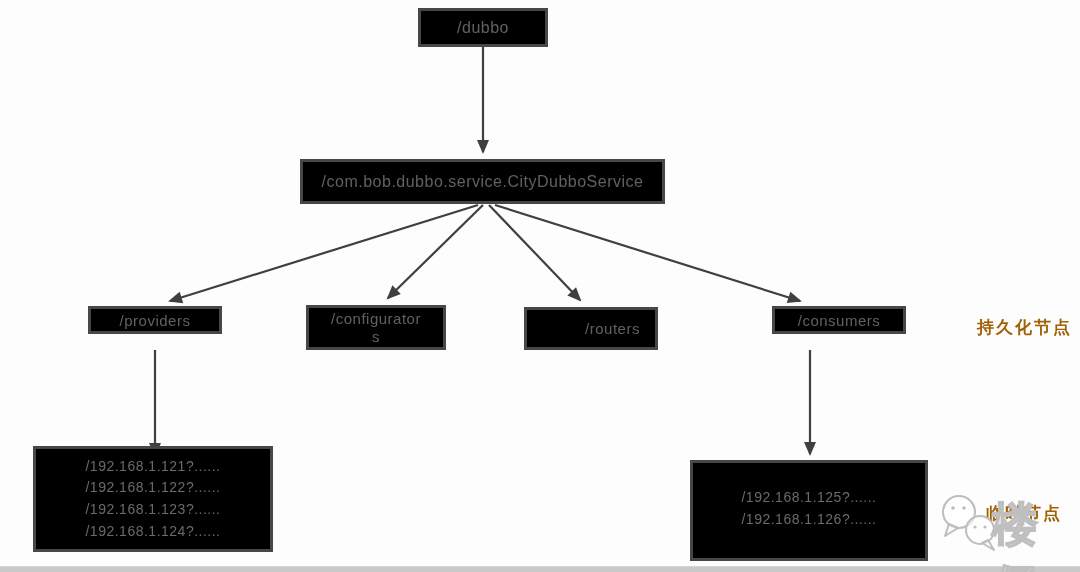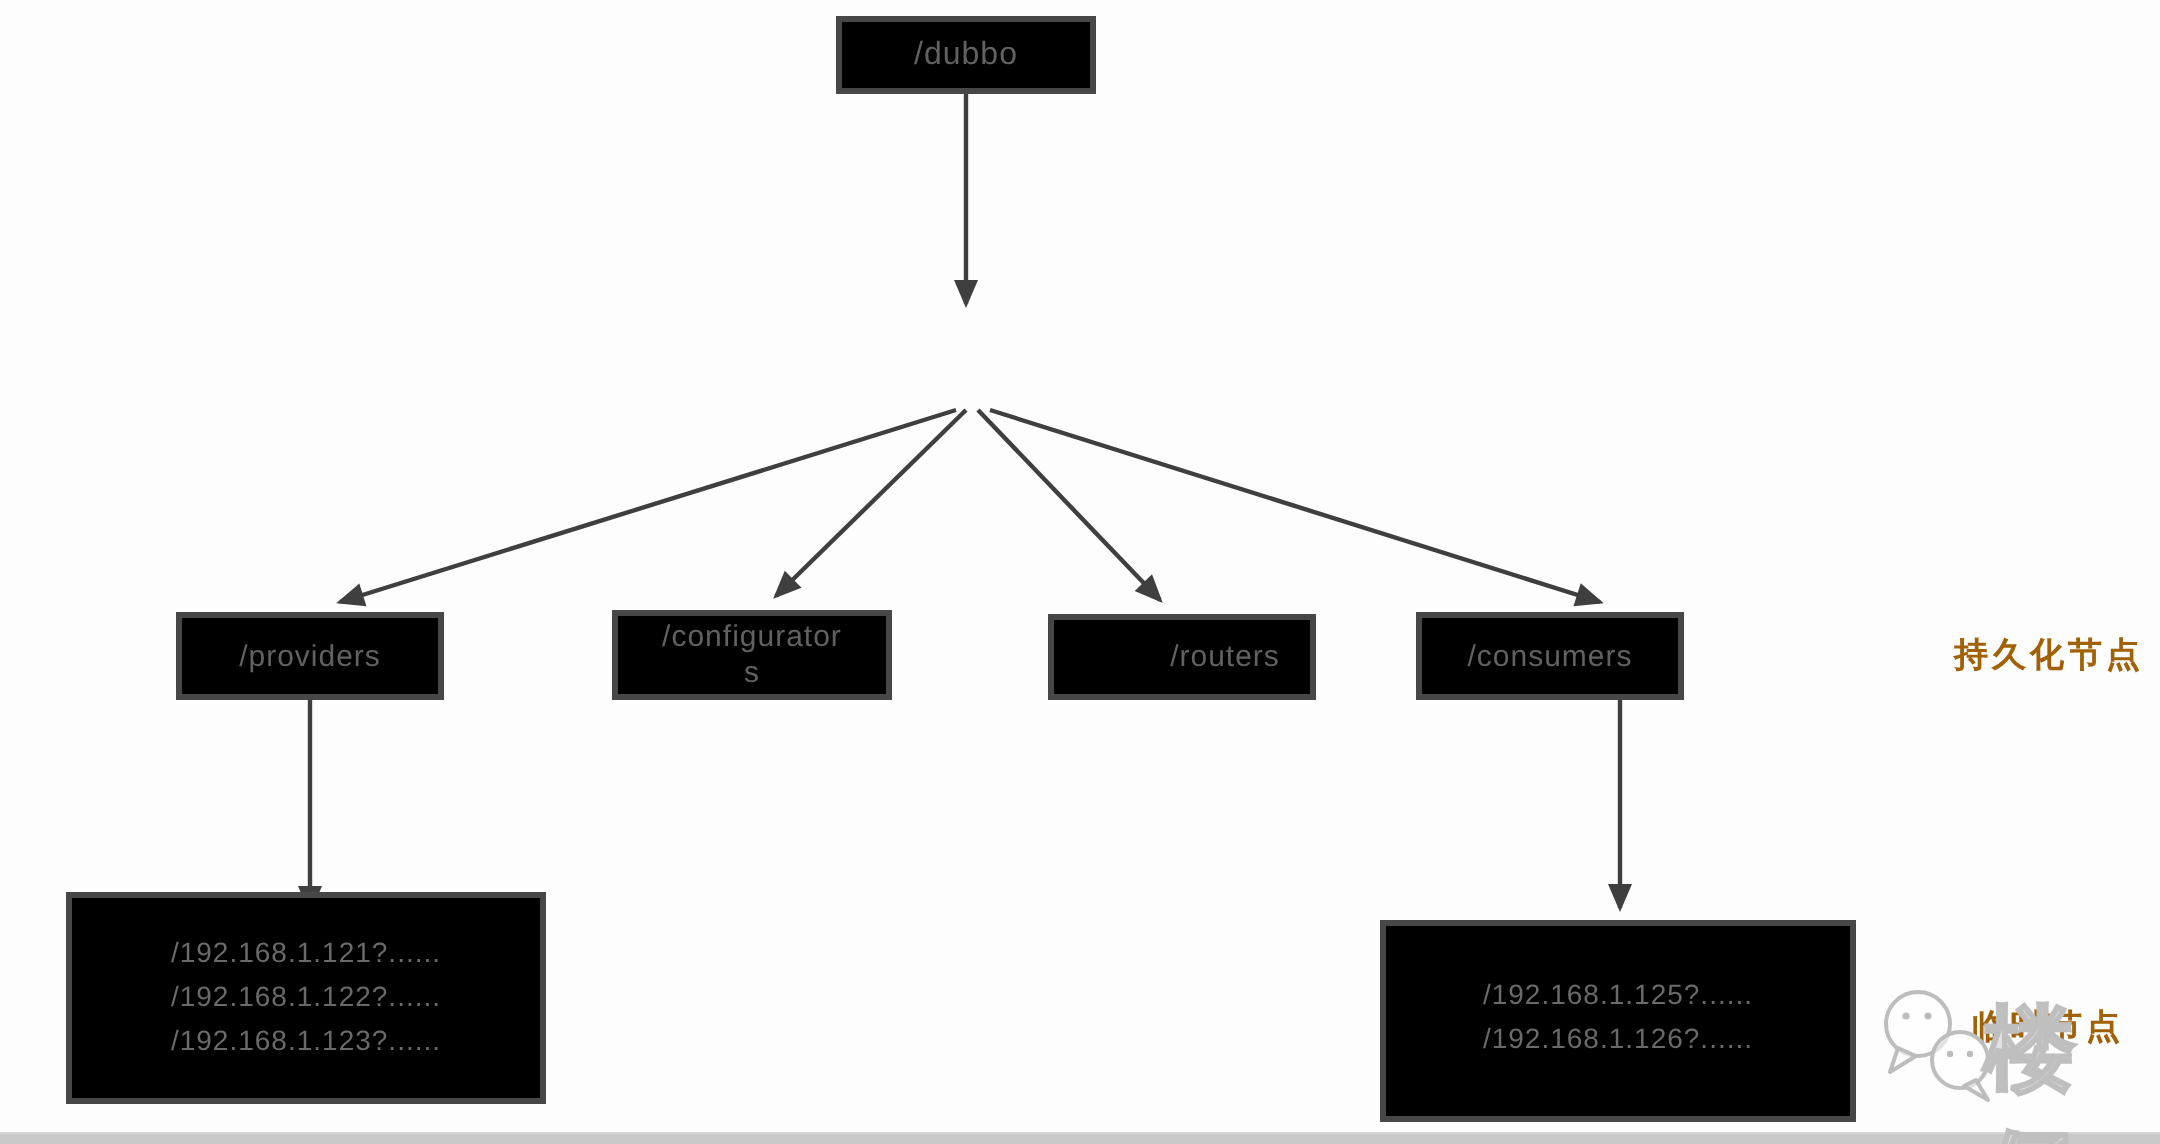--- a/index.html
+++ b/index.html
@@ -9,26 +9,26 @@
   }
   .arrow-layer{position:absolute;left:0;top:0;width:1080px;height:572px;pointer-events:none;}
   .node{
     position:absolute;box-sizing:border-box;background:#000000;
     border:3px solid #474747;color:#616161;
     display:flex;align-items:center;justify-content:center;
     text-align:center;letter-spacing:0.5px;
   }
   .node-root{left:418px;top:8px;width:130px;height:39px;font-size:16px;}
   .node-service{left:300px;top:159px;width:365px;height:45px;font-size:16px;}
-  .node-child{top:306px;height:44px;font-size:15px;}
+  .node-child{top:306px;height:28px;font-size:15px;}
   .node-providers{left:88px;width:134px;}
   .node-configurators{left:306px;top:305px;width:140px;height:45px;line-height:1.15;}
   .node-configurators .lbl{max-width:96px;word-break:break-all;display:inline-block;}
   .node-routers{left:524px;top:307px;width:134px;height:43px;padding-left:43px;}
-  .node-consumers{left:708px;width:134px;}
+  .node-consumers{left:772px;width:134px;}
   .node-list{
     flex-direction:column;justify-content:center;align-items:center;
     font-size:14px;line-height:1.55;color:#6a6a6a;
   }
   .node-provider-list{left:33px;top:446px;width:240px;height:106px;}
   .node-consumer-list{left:690px;top:460px;width:238px;height:101px;padding-bottom:4px;}
   .url-line{white-space:nowrap;text-align:left;}
   .annotation{
     position:absolute;color:#a16207;font-weight:bold;font-size:17px;
     letter-spacing:2px;white-space:nowrap;
@@ -67,20 +67,23 @@
       <line x1="495" y1="205" x2="800" y2="301" marker-end="url(#ah)"></line>
       <line x1="155" y1="350" x2="155" y2="455" marker-end="url(#ah)"></line>
       <line x1="810" y1="350" x2="810" y2="454" marker-end="url(#ah)"></line>
     </g>
   </svg>
 
   <div class="node node-root">
     <span class="lbl">/dubbo</span>
   </div>
 
+  <div class="node node-service">
+    <span class="lbl">/com.bob.dubbo.service.CityDubboService</span>
+  </div>
 
   <div class="node node-child node-providers">
     <span class="lbl">/providers</span>
   </div>
 
   <div class="node node-child node-configurators">
     <span class="lbl">/configurators</span>
   </div>
 
   <div class="node node-child node-routers">
@@ -88,20 +91,21 @@
   </div>
 
   <div class="node node-child node-consumers">
     <span class="lbl">/consumers</span>
   </div>
 
   <div class="node node-list node-provider-list">
     <div class="url-line">/192.168.1.121?......</div>
     <div class="url-line">/192.168.1.122?......</div>
     <div class="url-line">/192.168.1.123?......</div>
+    <div class="url-line">/192.168.1.124?......</div>
   </div>
 
   <div class="node node-list node-consumer-list">
     <div class="url-line">/192.168.1.125?......</div>
     <div class="url-line">/192.168.1.126?......</div>
   </div>
 
   <div class="annotation annotation-persistent">持久化节点</div>
 
   <div class="annotation annotation-ephemeral">临时节点</div>

